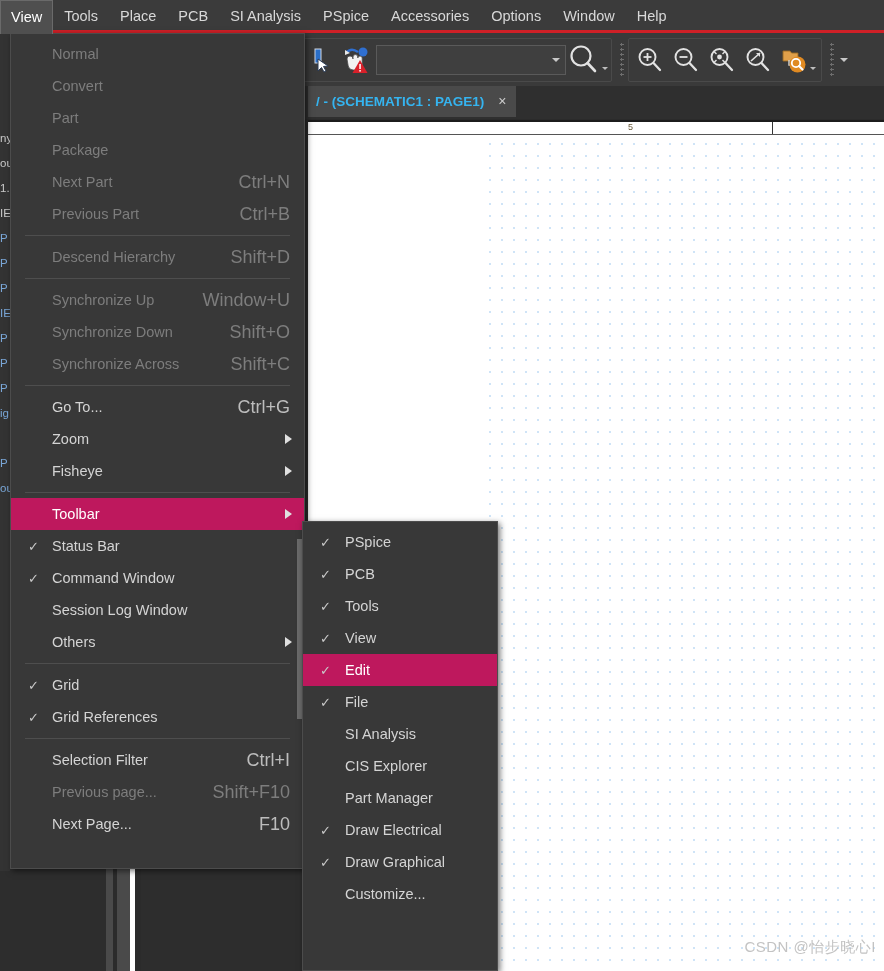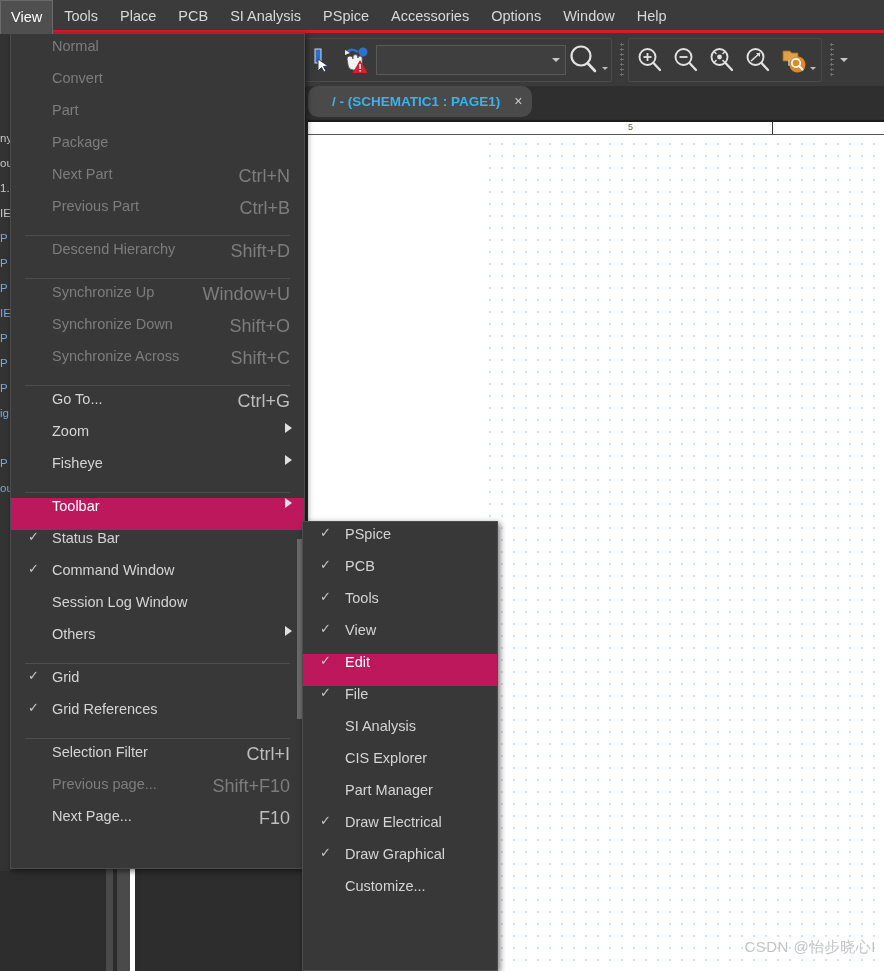--- a/index.html
+++ b/index.html
@@ -180,31 +180,30 @@
   .tabstrip {
     position: absolute;
     left: 300px; top: 86px; width: 584px; height: 33px;
     background: #2f2f2f;
   }
   .doc-tab {
     position: absolute;
     left: 8px; top: 0;
     height: 31px;
     line-height: 31px;
-    padding: 0 10px 0 24px;
+    padding: 0 10px 0 8px;
     background: #4a4a4a;
     color: #35b4f0;
     font-size: 13.5px;
     font-weight: bold;
     display: flex;
     align-items: center;
     gap: 14px;
     white-space: nowrap;
     cursor: default;
-    border-radius: 10px;
   }
   .tab-close {
     color: #cccccc;
     font-size: 14px;
     font-weight: normal;
     cursor: default;
   }
 
   
   .left-panel {
@@ -236,20 +235,21 @@
   #view-menu {
     left: 10px; top: 33px; width: 295px; height: 836px;
   }
   #toolbar-submenu {
     left: 302px; top: 521px; width: 196px; height: 450px;
   }
   .mi {
     position: relative;
     height: 32px;
     display: flex;
+    align-items: center;
     padding-left: 41px;
     padding-right: 14px;
     color: #d4d4d4;
     font-size: 14.5px;
     cursor: default;
     box-sizing: border-box;
     white-space: nowrap;
   }
   #toolbar-submenu .mi {
     padding-left: 42px;

